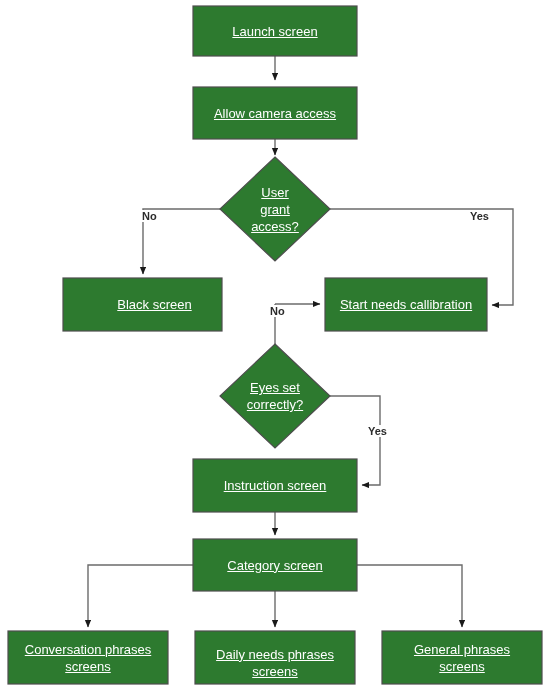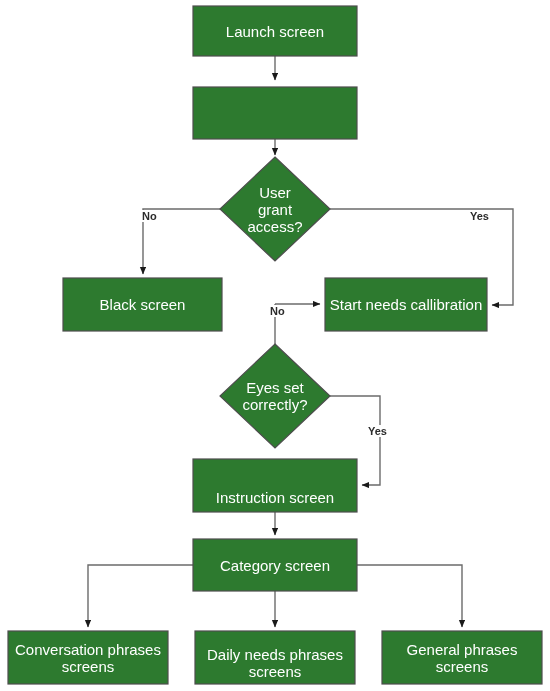--- a/index.html
+++ b/index.html
@@ -24,24 +24,25 @@
     width: 550px;
     height: 691px;
   }
   .node-label {
     position: absolute;
     display: flex;
     align-items: center;
     justify-content: center;
     text-align: center;
     color: #ffffff;
-    font-size: 15px;
+    font-size: 13px;
     line-height: 17px;
     pointer-events: none;
     white-space: pre-line;
+    text-decoration: underline;
   }
   .edge-label {
     position: absolute;
     color: #2b2b2b;
     font-size: 11px;
     font-weight: bold;
     line-height: 12px;
     background: #ffffff;
     padding: 0 2px;
     white-space: nowrap;
@@ -94,28 +95,29 @@
       <polygon points="275,344 330,396 275,448 220,396" fill="#2d7a2f" stroke="#4d4d4d" stroke-width="1.2"></polygon>
       <rect x="193" y="459" width="164" height="53" fill="#2d7a2f" stroke="#4d4d4d" stroke-width="1.2"></rect>
       <rect x="193" y="539" width="164" height="52" fill="#2d7a2f" stroke="#4d4d4d" stroke-width="1.2"></rect>
       <rect x="8" y="631" width="160" height="53" fill="#2d7a2f" stroke="#4d4d4d" stroke-width="1.2"></rect>
       <rect x="195" y="631" width="160" height="53" fill="#2d7a2f" stroke="#4d4d4d" stroke-width="1.2"></rect>
       <rect x="382" y="631" width="160" height="53" fill="#2d7a2f" stroke="#4d4d4d" stroke-width="1.2"></rect>
     </g>
   </svg>
 
   <div class="node-label" style="left:193px; top:6px;   width:164px; height:50px;">Launch screen</div>
+  <div class="node-label" style="left:193px; top:87px;  width:164px; height:52px;">Allow camera access</div>
   <div class="node-label" style="left:220px; top:157px; width:110px; height:104px;">User
 grant
 access?</div>
-  <div class="node-label" style="left:63px;  top:278px; width:159px; height:53px;">Black screen</div>
+  <div class="node-label" style="left:63px;  top:278px; width:159px; height:53px;padding-left:12px;">Black screen</div>
   <div class="node-label" style="left:325px; top:278px; width:162px; height:53px;">Start needs callibration</div>
   <div class="node-label" style="left:220px; top:344px; width:110px; height:104px;">Eyes set
 correctly?</div>
-  <div class="node-label" style="left:193px; top:459px; width:164px; height:53px;margin-top:12px;">Instruction screen</div>
+  <div class="node-label" style="left:193px; top:459px; width:164px; height:53px;">Instruction screen</div>
   <div class="node-label" style="left:193px; top:539px; width:164px; height:52px;border-radius:8px;">Category screen</div>
   <div class="node-label" style="left:8px;   top:631px; width:160px; height:53px;">Conversation phrases
 screens</div>
   <div class="node-label" style="left:195px; top:631px; width:160px; height:63px;">Daily needs phrases
 screens</div>
   <div class="node-label" style="left:382px; top:631px; width:160px; height:53px;text-align:center;">General phrases
 screens</div>
 
   <div class="edge-label" style="left:140px; top:202px;">No</div>
   <div class="edge-label" style="left:468px; top:202px;">Yes</div>

